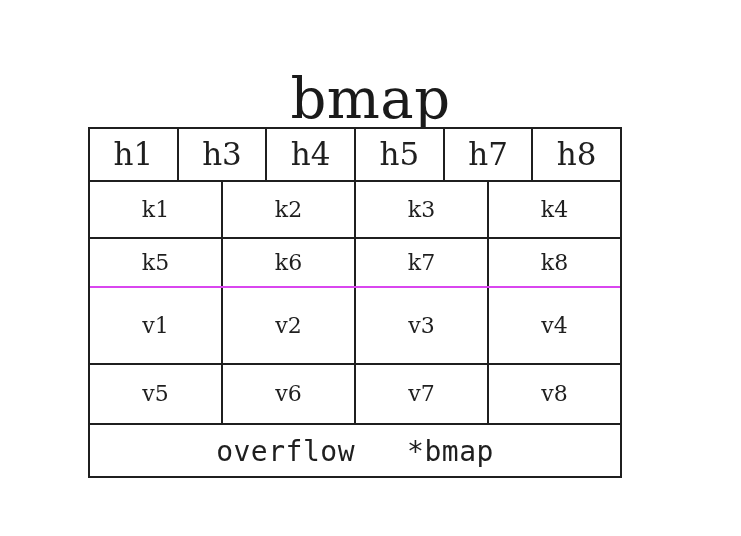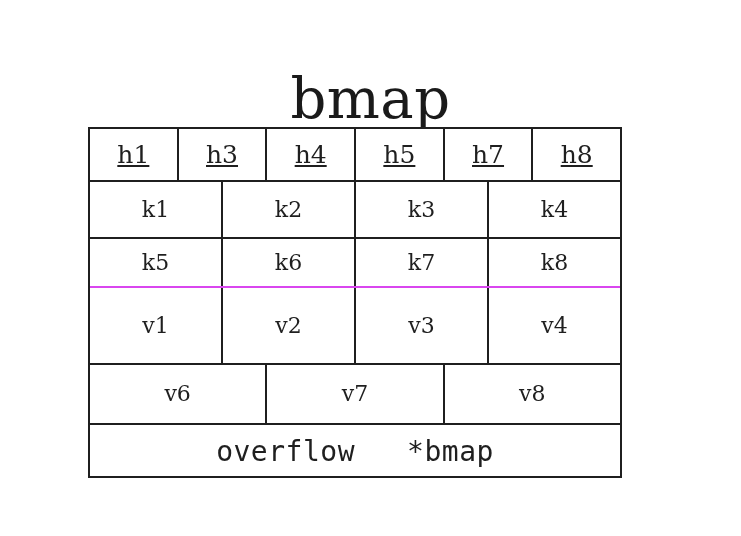--- a/index.html
+++ b/index.html
@@ -104,22 +104,21 @@
     justify-content: center;
     font-family: "DejaVu Serif", serif;
     font-size: 22px;
     line-height: 1;
     color: #1f1f1f;
     white-space: pre;
     overflow: hidden;
   }
 
   .row-tophash .cell {
-    font-size: 25px;
-    text-decoration: underline;
+    font-size: 31px;
   }
 
   
   .row-overflow {
     height: 54px;
   }
   .row-overflow .cell {
     flex: 1 1 0;
     border-right: none;
     font-family: "DejaVu Sans Mono", monospace;
@@ -162,20 +161,21 @@
   <div class="row row-values-top quad">
     <div class="cell">v1</div>
     <div class="cell">v2</div>
     <div class="cell">v3</div>
     <div class="cell">v4</div>
   </div>
 
   <div class="split-line"></div>
 
   <div class="row row-values-bottom quad">
+    <div class="cell">v5</div>
     <div class="cell">v6</div>
     <div class="cell">v7</div>
     <div class="cell">v8</div>
   </div>
 
   <div class="row row-overflow">
     <div class="cell">overflow   *bmap</div>
   </div>
 
 </div>

